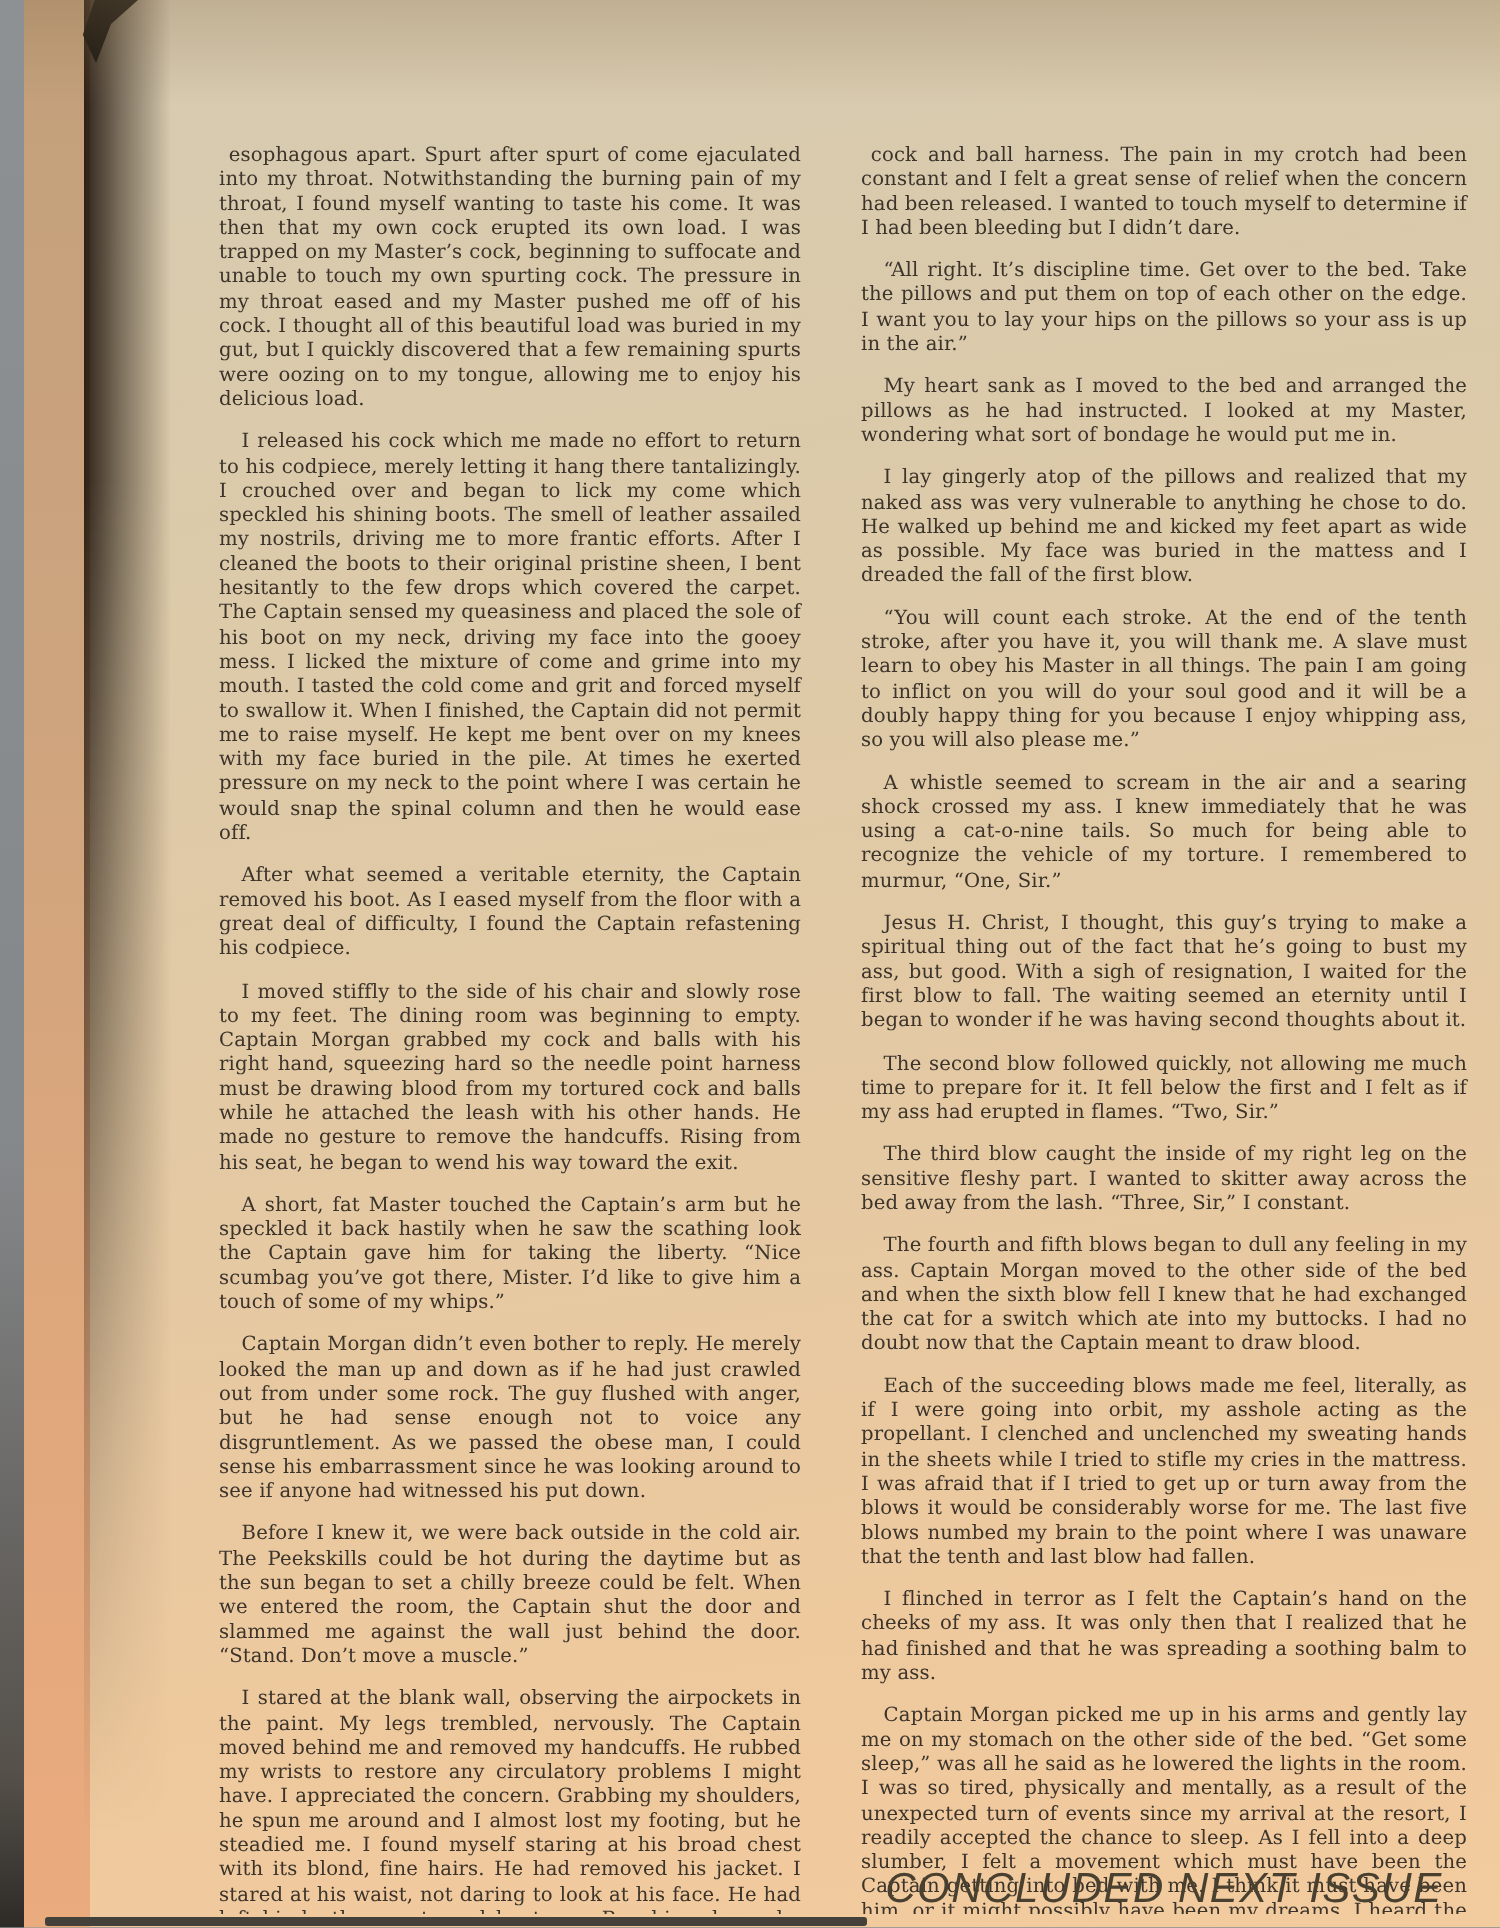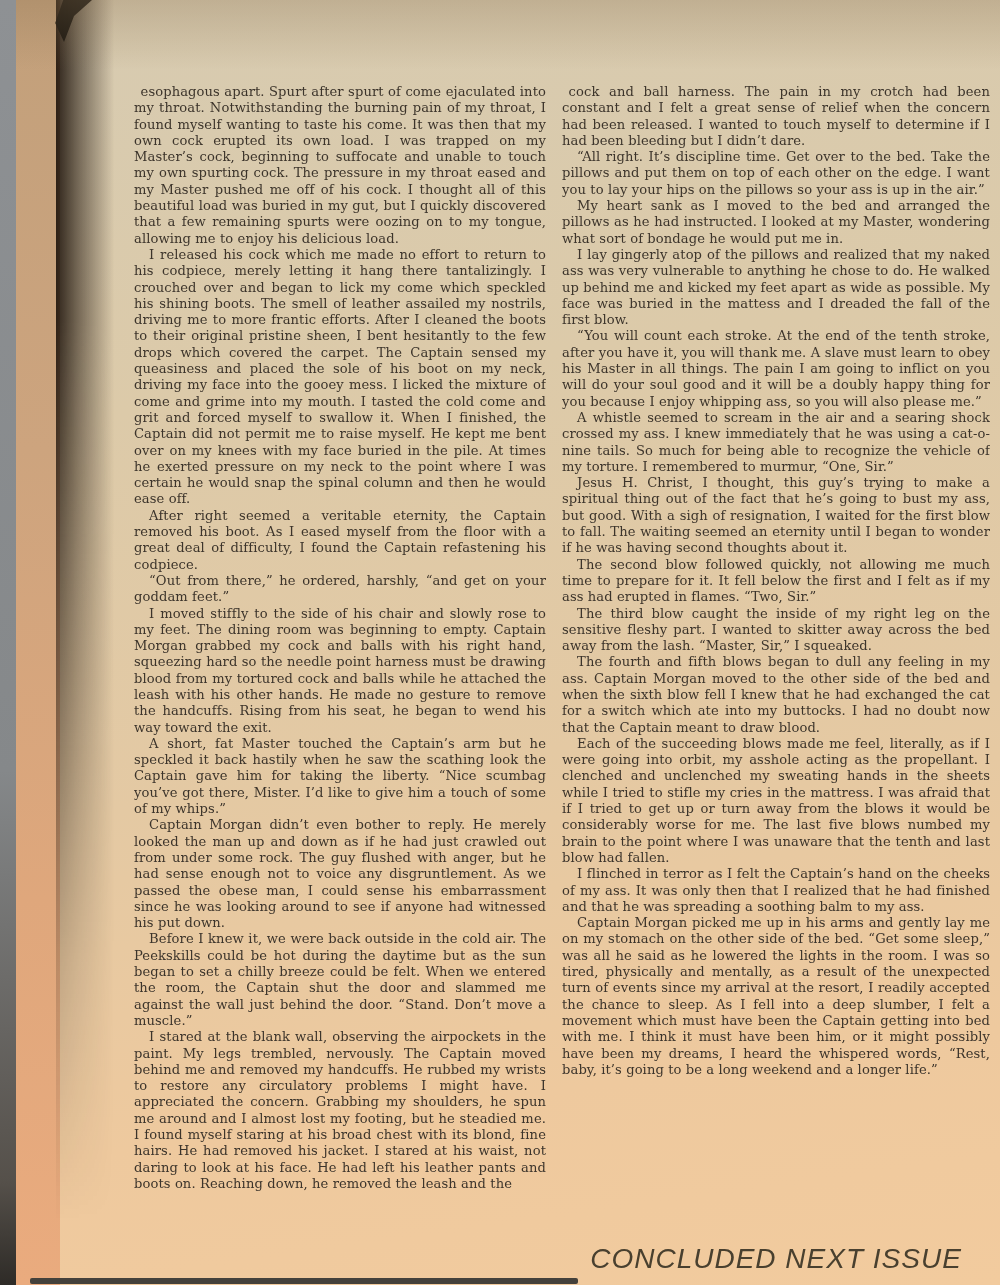--- a/index.html
+++ b/index.html
@@ -53,21 +53,21 @@
     width:412px;
     max-height:1192px;
     overflow:hidden;
     color:#3c342b;
     font-size:13.1px;
     line-height:16.3px;
     text-align:justify;
     letter-spacing:0.1px;
   }
   .col.right{width:428px;}
-  .para{margin:0;}
+  .para{margin:12px;}
   .ind-normal{text-indent:1.15em;}
   .ind-small{text-indent:0.5em;}
   .footer{
     position:absolute;left:546px;top:1243px;width:428px;
     text-align:center;
     font-family:"Liberation Sans","DejaVu Sans",sans-serif;
     font-style:italic;
     font-size:28px;
     letter-spacing:1px;
     color:#49402f;
@@ -81,38 +81,37 @@
 <div class="page">
   <div class="edge-strip"></div>
   <div class="binding-shadow"></div>
   <div class="corner-mark"></div>
   <div class="page-top-shade"></div>
 
   <div class="content">
     <div class="col left">
         <p class="para ind-small">esophagous apart. Spurt after spurt of come ejaculated into my throat. Notwithstanding the burning pain of my throat, I found myself wanting to taste his come. It was then that my own cock erupted its own load. I was trapped on my Master’s cock, beginning to suffocate and unable to touch my own spurting cock. The pressure in my throat eased and my Master pushed me off of his cock. I thought all of this beautiful load was buried in my gut, but I quickly discovered that a few remaining spurts were oozing on to my tongue, allowing me to enjoy his delicious load.</p>
         <p class="para ind-normal">I released his cock which me made no effort to return to his codpiece, merely letting it hang there tantalizingly. I crouched over and began to lick my come which speckled his shining boots. The smell of leather assailed my nostrils, driving me to more frantic efforts. After I cleaned the boots to their original pristine sheen, I bent hesitantly to the few drops which covered the carpet. The Captain sensed my queasiness and placed the sole of his boot on my neck, driving my face into the gooey mess. I licked the mixture of come and grime into my mouth. I tasted the cold come and grit and forced myself to swallow it. When I finished, the Captain did not permit me to raise myself. He kept me bent over on my knees with my face buried in the pile. At times he exerted pressure on my neck to the point where I was certain he would snap the spinal column and then he would ease off.</p>
-        <p class="para ind-normal">After right seemed a veritable eternity, the Captain removed his boot. As I eased myself from the floor with a great deal of difficulty, I found the Captain refastening his codpiece.</p>
-        <p class="para ind-normal">“Out from there,” he ordered, harshly, “and get on your goddam feet.”</p>
+        <p class="para ind-normal">After what seemed a veritable eternity, the Captain removed his boot. As I eased myself from the floor with a great deal of difficulty, I found the Captain refastening his codpiece.</p>
         <p class="para ind-normal">I moved stiffly to the side of his chair and slowly rose to my feet. The dining room was beginning to empty. Captain Morgan grabbed my cock and balls with his right hand, squeezing hard so the needle point harness must be drawing blood from my tortured cock and balls while he attached the leash with his other hands. He made no gesture to remove the handcuffs. Rising from his seat, he began to wend his way toward the exit.</p>
         <p class="para ind-normal">A short, fat Master touched the Captain’s arm but he speckled it back hastily when he saw the scathing look the Captain gave him for taking the liberty. “Nice scumbag you’ve got there, Mister. I’d like to give him a touch of some of my whips.”</p>
         <p class="para ind-normal">Captain Morgan didn’t even bother to reply. He merely looked the man up and down as if he had just crawled out from under some rock. The guy flushed with anger, but he had sense enough not to voice any disgruntlement. As we passed the obese man, I could sense his embarrassment since he was looking around to see if anyone had witnessed his put down.</p>
         <p class="para ind-normal">Before I knew it, we were back outside in the cold air. The Peekskills could be hot during the daytime but as the sun began to set a chilly breeze could be felt. When we entered the room, the Captain shut the door and slammed me against the wall just behind the door. “Stand. Don’t move a muscle.”</p>
         <p class="para ind-normal">I stared at the blank wall, observing the airpockets in the paint. My legs trembled, nervously. The Captain moved behind me and removed my handcuffs. He rubbed my wrists to restore any circulatory problems I might have. I appreciated the concern. Grabbing my shoulders, he spun me around and I almost lost my footing, but he steadied me. I found myself staring at his broad chest with its blond, fine hairs. He had removed his jacket. I stared at his waist, not daring to look at his face. He had left his leather pants and boots on. Reaching down, he removed the leash and the</p>
       </div>
     <div class="col right">
         <p class="para ind-small">cock and ball harness. The pain in my crotch had been constant and I felt a great sense of relief when the concern had been released. I wanted to touch myself to determine if I had been bleeding but I didn’t dare.</p>
         <p class="para ind-normal">“All right. It’s discipline time. Get over to the bed. Take the pillows and put them on top of each other on the edge. I want you to lay your hips on the pillows so your ass is up in the air.”</p>
         <p class="para ind-normal">My heart sank as I moved to the bed and arranged the pillows as he had instructed. I looked at my Master, wondering what sort of bondage he would put me in.</p>
         <p class="para ind-normal">I lay gingerly atop of the pillows and realized that my naked ass was very vulnerable to anything he chose to do. He walked up behind me and kicked my feet apart as wide as possible. My face was buried in the mattess and I dreaded the fall of the first blow.</p>
         <p class="para ind-normal">“You will count each stroke. At the end of the tenth stroke, after you have it, you will thank me. A slave must learn to obey his Master in all things. The pain I am going to inflict on you will do your soul good and it will be a doubly happy thing for you because I enjoy whipping ass, so you will also please me.”</p>
         <p class="para ind-normal">A whistle seemed to scream in the air and a searing shock crossed my ass. I knew immediately that he was using a cat-o-nine tails. So much for being able to recognize the vehicle of my torture. I remembered to murmur, “One, Sir.”</p>
         <p class="para ind-normal">Jesus H. Christ, I thought, this guy’s trying to make a spiritual thing out of the fact that he’s going to bust my ass, but good. With a sigh of resignation, I waited for the first blow to fall. The waiting seemed an eternity until I began to wonder if he was having second thoughts about it.</p>
         <p class="para ind-normal">The second blow followed quickly, not allowing me much time to prepare for it. It fell below the first and I felt as if my ass had erupted in flames. “Two, Sir.”</p>
-        <p class="para ind-normal">The third blow caught the inside of my right leg on the sensitive fleshy part. I wanted to skitter away across the bed away from the lash. “Master, Sir,” I squeaked.</p>
+        <p class="para ind-normal">The third blow caught the inside of my right leg on the sensitive fleshy part. I wanted to skitter away across the bed away from the lash. “Three, Sir,” I constant.</p>
         <p class="para ind-normal">The fourth and fifth blows began to dull any feeling in my ass. Captain Morgan moved to the other side of the bed and when the sixth blow fell I knew that he had exchanged the cat for a switch which ate into my buttocks. I had no doubt now that the Captain meant to draw blood.</p>
         <p class="para ind-normal">Each of the succeeding blows made me feel, literally, as if I were going into orbit, my asshole acting as the propellant. I clenched and unclenched my sweating hands in the sheets while I tried to stifle my cries in the mattress. I was afraid that if I tried to get up or turn away from the blows it would be considerably worse for me. The last five blows numbed my brain to the point where I was unaware that the tenth and last blow had fallen.</p>
         <p class="para ind-normal">I flinched in terror as I felt the Captain’s hand on the cheeks of my ass. It was only then that I realized that he had finished and that he was spreading a soothing balm to my ass.</p>
         <p class="para ind-normal">Captain Morgan picked me up in his arms and gently lay me on my stomach on the other side of the bed. “Get some sleep,” was all he said as he lowered the lights in the room. I was so tired, physically and mentally, as a result of the unexpected turn of events since my arrival at the resort, I readily accepted the chance to sleep. As I fell into a deep slumber, I felt a movement which must have been the Captain getting into bed with me. I think it must have been him, or it might possibly have been my dreams, I heard the whispered words, “Rest, baby, it’s going to be a long weekend and a longer life.”</p>
       </div>
   </div>
 
   <div class="footer">CONCLUDED NEXT ISSUE</div>
 
   <div class="bottom-edge-line"></div>

